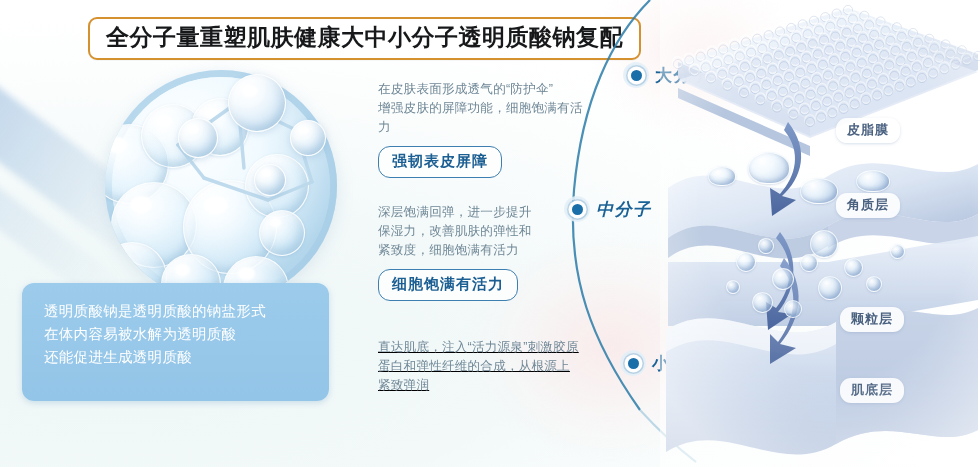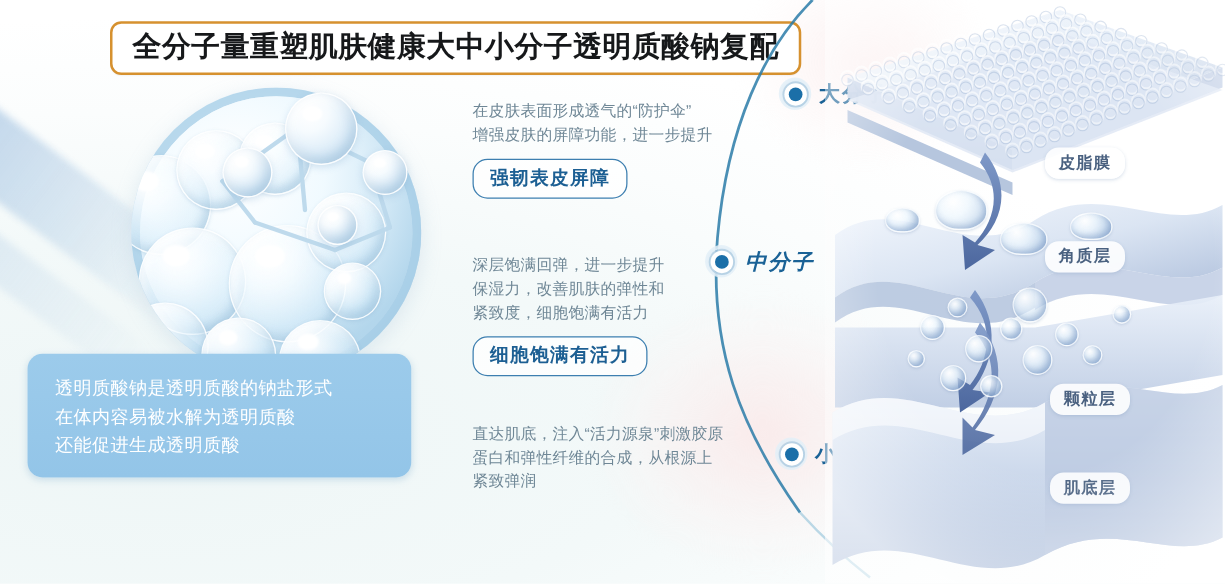--- a/index.html
+++ b/index.html
@@ -75,21 +75,21 @@
     box-shadow:inset -3px -4px 9px rgba(120,165,200,.4), inset 3px 4px 9px rgba(255,255,255,.95), 0 2px 6px rgba(130,170,205,.3);
     border:1px solid rgba(255,255,255,.9);
   }
   .node::after{
     content:"";position:absolute;left:24%;top:17%;width:28%;height:22%;border-radius:50%;
     background:rgba(255,255,255,.95);filter:blur(1px);
   }
 
   
   .caption-card{
-    position:absolute;left:22px;top:283px;width:307px;height:99px;
+    position:absolute;left:22px;top:283px;width:307px;height:118px;
     border-radius:12px;
     background:linear-gradient(180deg,#9ccbeb 0%,#93c5e8 100%);
     box-shadow:0 2px 6px rgba(130,175,205,.35);
   }
   .caption-card .ct{
     position:absolute;left:22px;top:17px;right:14px;
     color:#ffffff;font-size:14.5px;line-height:23px;letter-spacing:.3px;
     white-space:pre-line;
   }
 
@@ -99,21 +99,21 @@
     color:#6f8796;font-size:12.6px;line-height:19px;white-space:pre-line;letter-spacing:.2px;
   }
   .badge{
     display:inline-block;margin-top:9px;
     padding:5px 13px 6px 13px;border:1.6px solid #3d7fb0;border-radius:12px;
     color:#1c5f93;font-size:15px;font-weight:bold;letter-spacing:1px;
     background:rgba(255,255,255,.75);
   }
   .b1{left:378px;top:80px;}
   .b2{left:378px;top:203px;}
-  .b3{left:378px;top:338px;}
+  .b3{left:378px;top:338px;text-decoration:underline;}
 
   
   .arc{position:absolute;left:520px;top:-10px;width:180px;height:490px;}
   .mol-dot{position:absolute;width:26px;height:26px;border-radius:50%;
     background:radial-gradient(circle at 50% 50%, rgba(255,255,255,0) 52%, rgba(225,238,247,.95) 54%, rgba(236,245,250,.55) 100%);
     display:flex;align-items:center;justify-content:center;}
   .mol-dot i{display:block;width:11px;height:11px;border-radius:50%;background:#1b6fa8;box-shadow:0 0 0 3.5px #ffffff,0 0 0 5px rgba(175,205,226,.85);}
   .mol-label{position:absolute;color:#1a6296;font-size:17px;font-weight:bold;letter-spacing:1.5px;white-space:nowrap;}
   .d-big{left:623px;top:62px;}
   .l-big{left:655px;top:64px;}
@@ -184,21 +184,21 @@
   </div>
 
   <div class="caption-card">
     <div class="ct">透明质酸钠是透明质酸的钠盐形式
 在体内容易被水解为透明质酸
 还能促进生成透明质酸</div>
   </div>
 
   <div class="block b1">
     <div class="desc">在皮肤表面形成透气的“防护伞”
-增强皮肤的屏障功能，进一步提升</div>
+增强皮肤的屏障功能，细胞饱满有活力</div>
     <div class="badge">强韧表皮屏障</div>
   </div>
   <div class="block b2">
     <div class="desc">深层饱满回弹，进一步提升
 保湿力，改善肌肤的弹性和
 紧致度，细胞饱满有活力</div>
     <div class="badge">细胞饱满有活力</div>
   </div>
   <div class="block b3">
     <div class="desc">直达肌底，注入“活力源泉”刺激胶原

